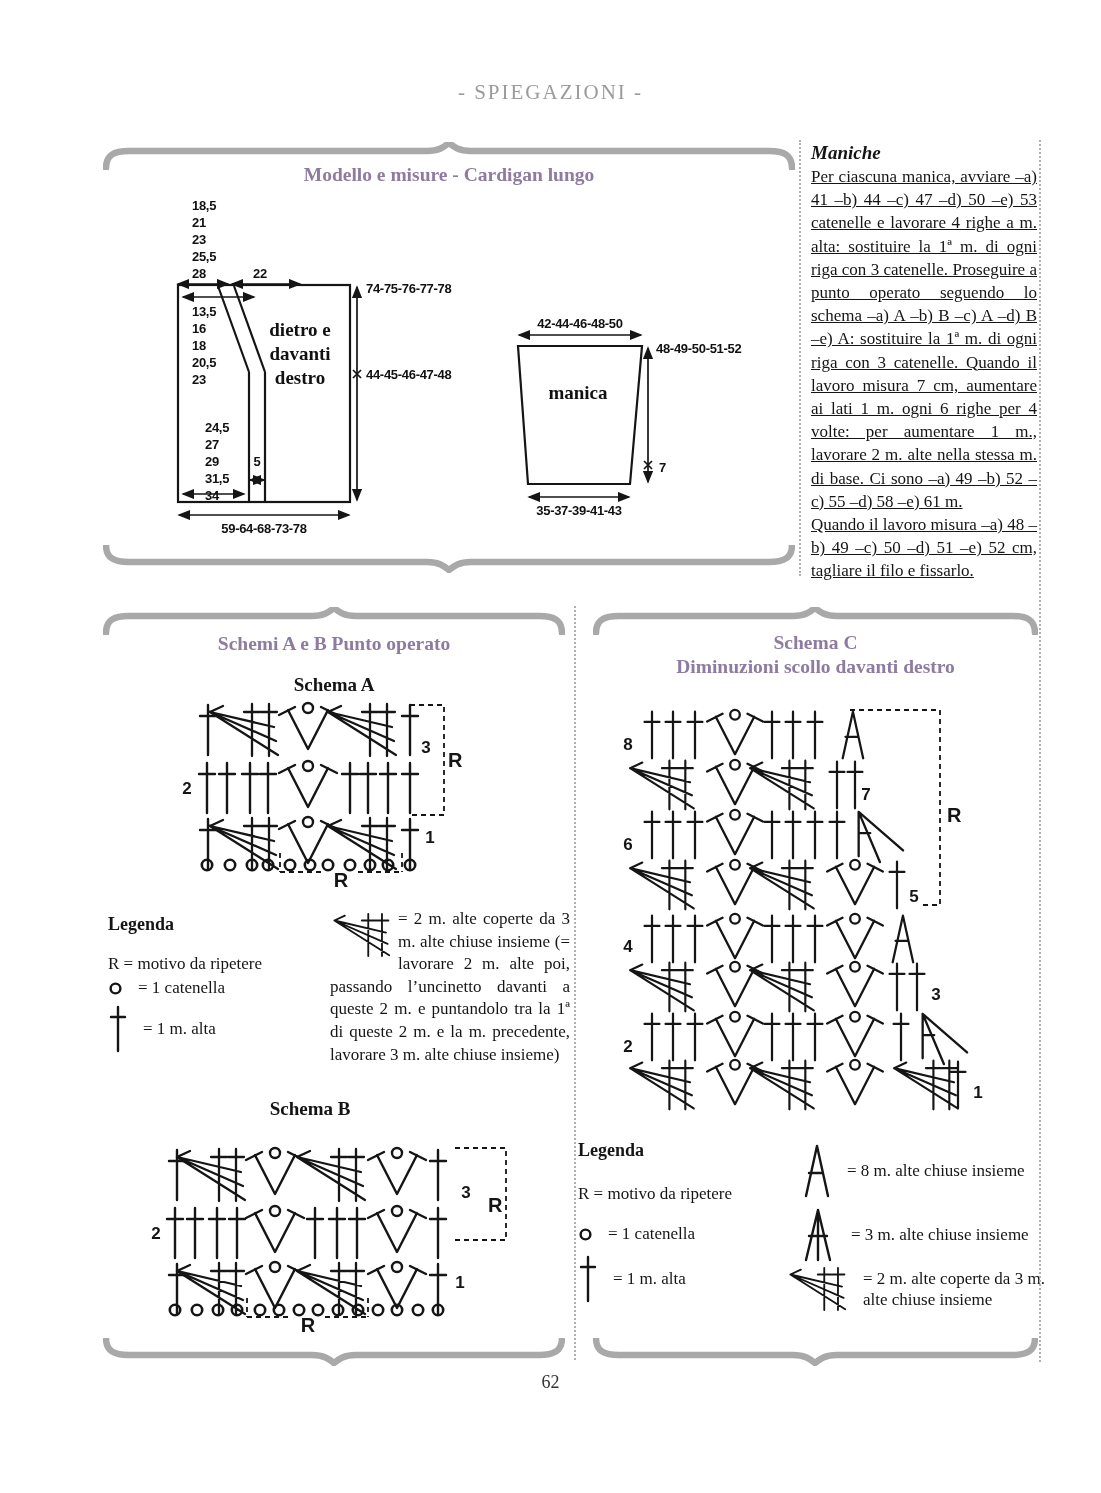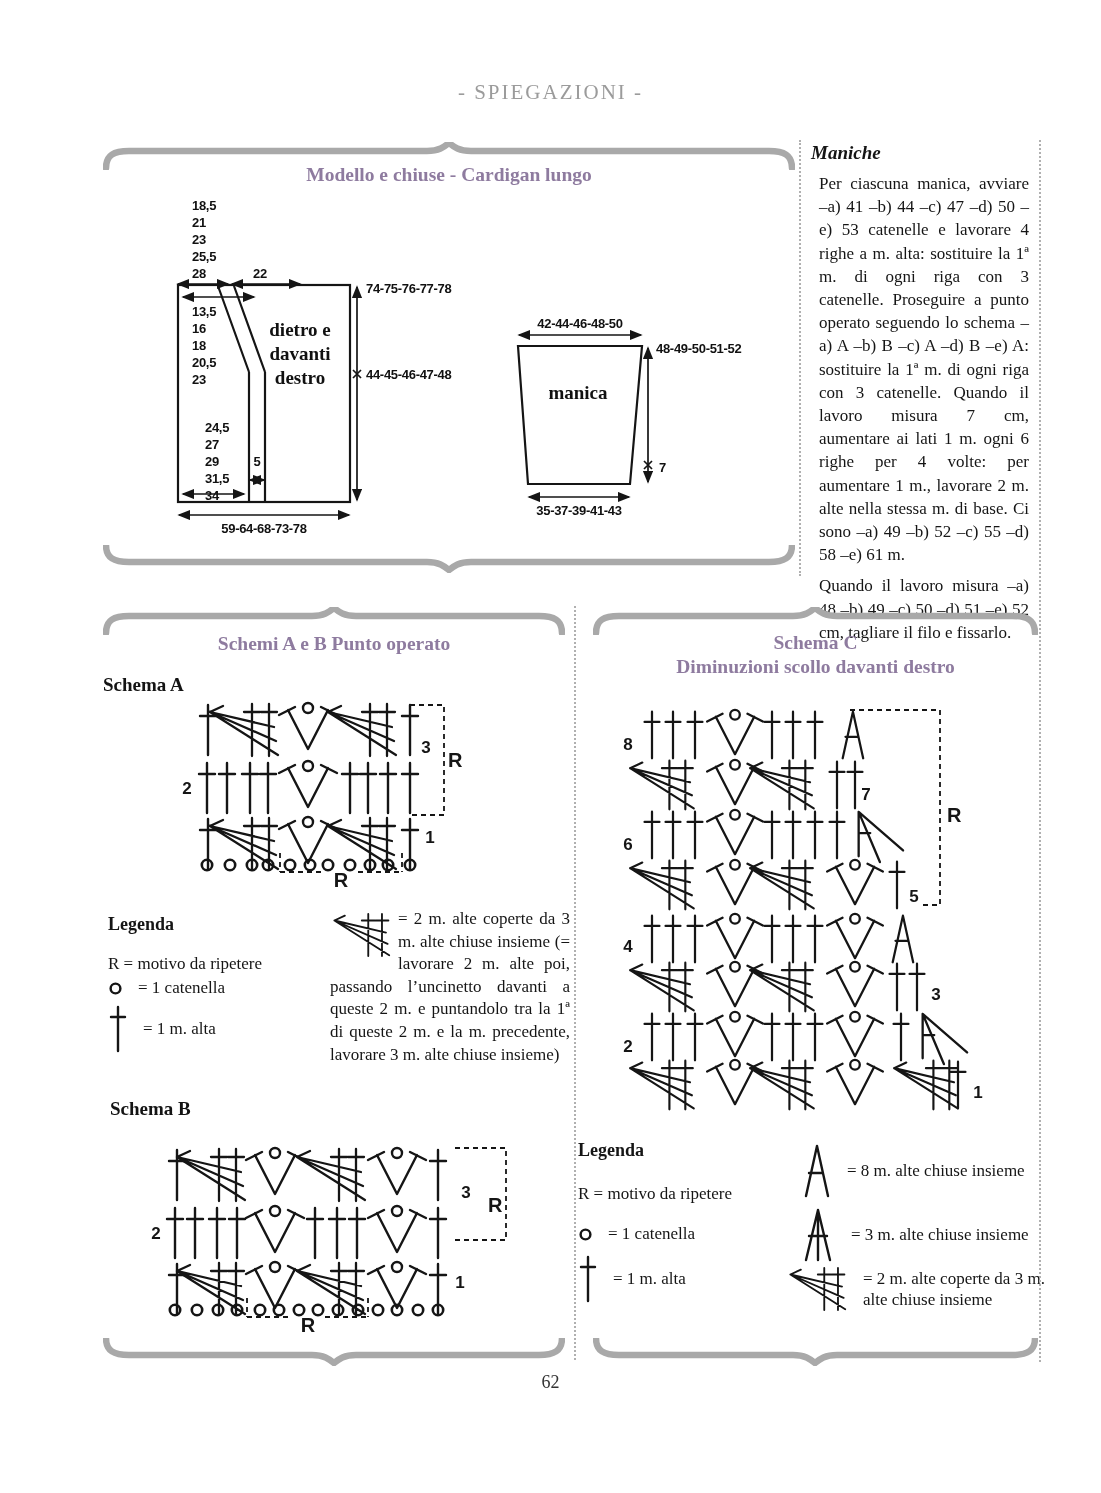--- a/index.html
+++ b/index.html
@@ -7,27 +7,27 @@
         font-family:"Liberation Serif", serif;color:#151515;}
   .abs{position:absolute;}
   .yarn{background:
       repeating-linear-gradient(90deg, rgba(255,255,255,.22) 0 5px, rgba(255,255,255,0) 5px 13px),
       repeating-linear-gradient(0deg, #aironone 0 0),
       repeating-linear-gradient(0deg, #a49ad8 0 4px, #7f73bb 4px 11px, #9c90d2 11px 21px),
       #8d80c8;}
   .hdr{width:1101px;text-align:center;color:#9b9b9b;font-size:21px;letter-spacing:2px;
        font-family:"Liberation Serif", serif;}
   .ptitle{color:#8e7b9f;font-weight:bold;font-size:19.5px;text-align:center;}
-  .btitle{color:#141414;font-weight:bold;font-size:19px;}
+  .btitle{color:#141414;font-weight:bold;font-size:19px;text-align:center;}
   .brace{display:block;}
   .brace path{stroke:#a9a9a9;stroke-width:6.5;fill:none;stroke-linecap:round;}
   .dotsep{border-left:2px dotted #b0b0b0;width:0;}
   .man-col{width:226px;}
   .man-col h3{margin:0 0 1px 0;font-size:19px;font-style:italic;font-weight:bold;}
-  .man-col p{margin:8px;font-size:17px;line-height:23.2px;text-align:justify;}
+  .man-col p{margin:0;font-size:17px;line-height:23.2px;text-align:justify;text-decoration:underline;}
   .legend-h{font-size:18px;font-weight:bold;text-align:right;}
   .legend-t{font-size:17px;}
   .leg-row{display:flex;align-items:center;gap:15px;}
   .just{font-size:17px;line-height:22.6px;text-align:justify;}
   .pagenum{width:1101px;text-align:center;font-size:18px;color:#333;}
   
   text.cl{font-family:"Liberation Sans", sans-serif;font-weight:bold;font-size:17px;fill:#151515;}
   text.clb{font-family:"Liberation Sans", sans-serif;font-weight:bold;font-size:20px;fill:#151515;}
   path.dash{stroke:#151515;stroke-width:1.8;fill:none;stroke-dasharray:5 4;}
   
@@ -71,21 +71,21 @@
 
 <div class="page">
 
   <div class="abs yarn" style="left:345px;top:0;width:447px;height:62px;"></div>
 
   <div class="abs hdr" style="top:80px;left:0;">- SPIEGAZIONI -</div>
 
   <svg class="abs brace" style="left:103px;top:142px;" width="692" height="28">
     <path d="M3,26 C3,13 11,9 26,9 L324,9 C336,9 341,5 346,1 C351,5 356,9 368,9 L666,9 C681,9 689,13 689,26"></path>
   </svg>
-  <div class="abs ptitle" style="left:103px;top:164px;width:692px;">Modello e chiuse - Cardigan lungo</div>
+  <div class="abs ptitle" style="left:103px;top:164px;width:692px;">Modello e misure - Cardigan lungo</div>
 
   <svg class="abs" style="left:108px;top:192px;" width="700" height="352">
     <defs>
       <marker id="ah" markerWidth="9" markerHeight="8" refX="6.5" refY="3" orient="auto-start-reverse">
         <path d="M0,0 L7.5,3 L0,6 Z" fill="#151515"></path>
       </marker>
     </defs>
 
     <text class="meas" x="84" y="18">18,5</text>
     <text class="meas" x="84" y="35">21</text>

